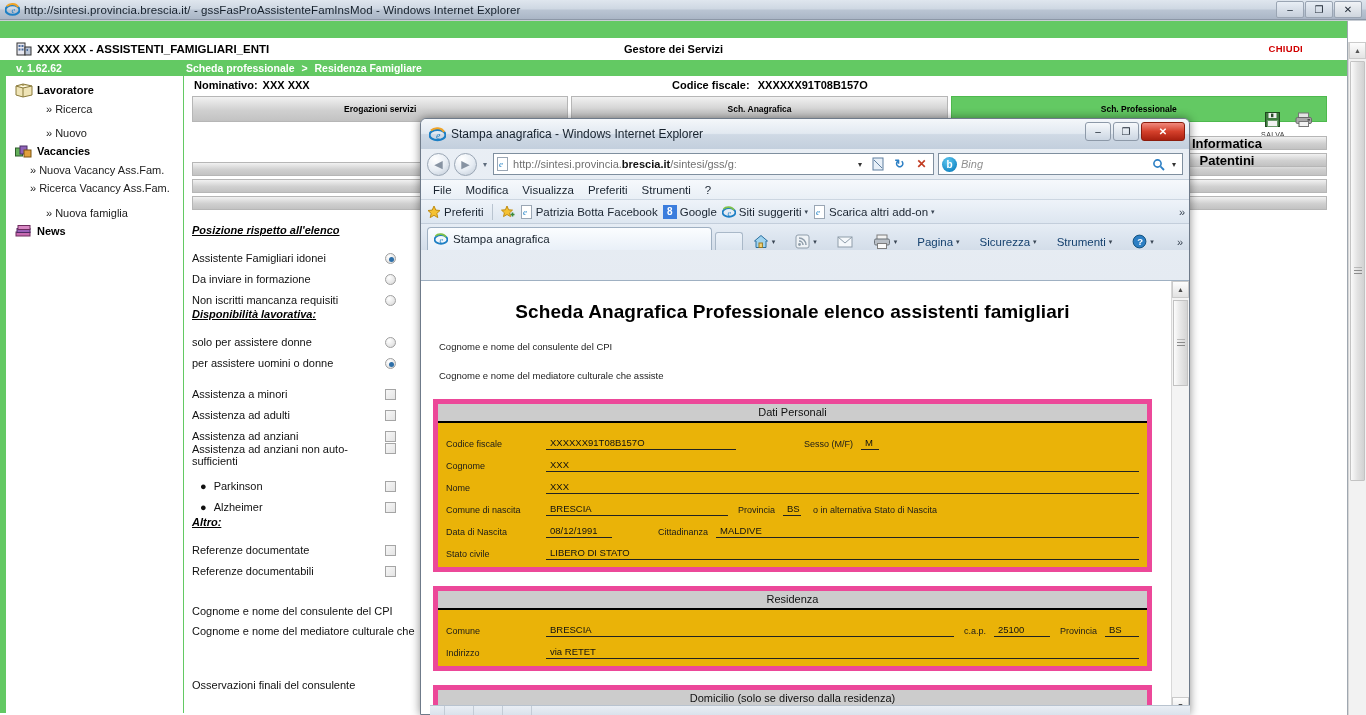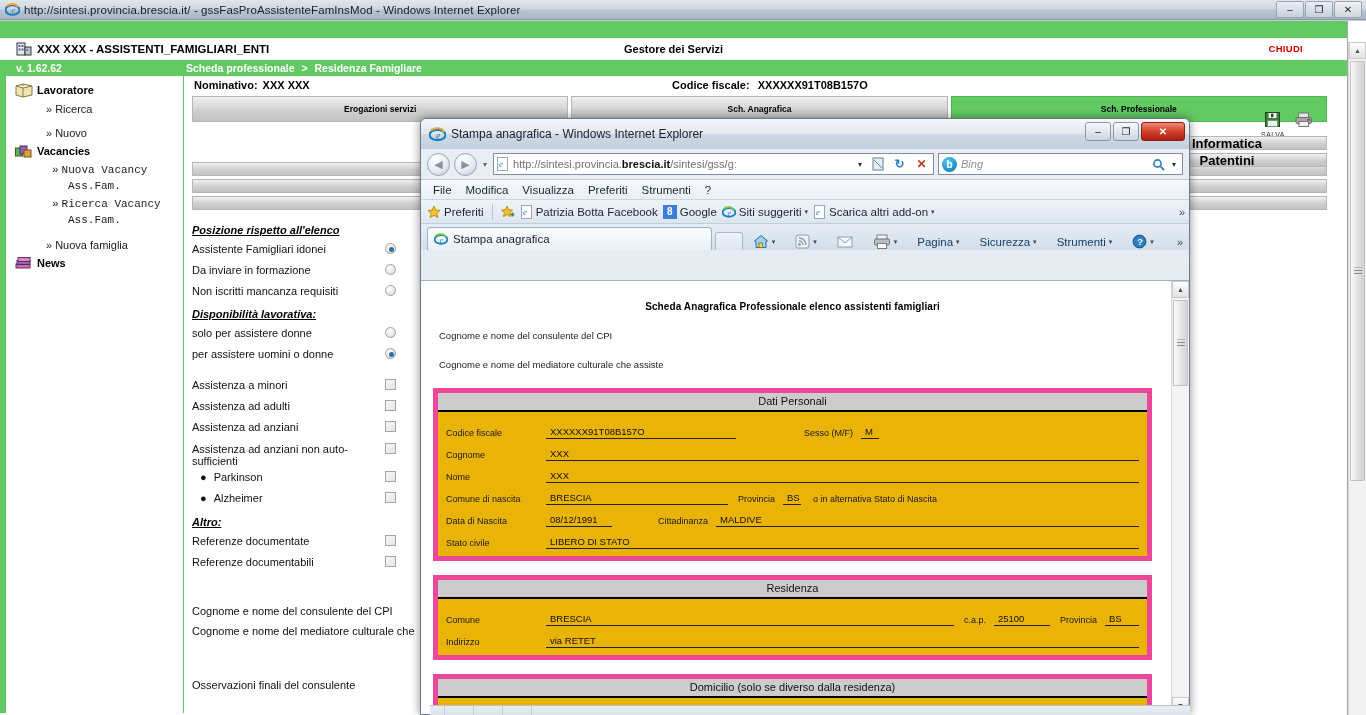--- a/index.html
+++ b/index.html
@@ -139,21 +139,21 @@
   .nav-group {
     display: flex; align-items: flex-start; padding-left: 8px; margin-bottom: 1px;
   }
   .nav-group .nav-icon { width: 20px; height: 18px; flex: 0 0 20px; margin-right: 3px; }
   .nav-group .nav-label { font-size: 11px; font-weight: bold; color: #000; line-height: 17px; }
   .nav-sub {
     font-size: 11px; color: #1b1b1b; padding-left: 40px;
     line-height: 16px; margin-bottom: 2px;
   }
   .nav-sub .chev { margin-right: 3px; }
-  .nav-sub.wrap { padding-left: 62px; text-indent: -16px; font-family: Liberation Mono, monospace; }
+  .nav-sub.wrap { padding-left: 40px; text-indent: -16px; }
 
   
   .content {
     flex: 1 1 auto; position: relative; background: #fff;
     padding-left: 8px;
   }
   .nominativo-row {
     height: 18px; display: flex; align-items: center; position: relative;
     font-size: 11px; font-weight: bold; color: #000;
     padding-left: 2px;
@@ -193,21 +193,21 @@
   .save-block { text-align: center; }
   .save-block .lbl { font-size: 7px; color: #333; letter-spacing: .5px; }
 
   
   .form-area { margin-top: 14px; font-size: 11px; color: #111; }
   .form-head {
     font-weight: bold; font-style: italic; text-decoration: underline;
     margin-bottom: 7px; color: #000;
   }
   .form-row {
-    display: flex; align-items: flex-start; height: 21px; width: 204px;
+    display: flex; align-items: flex-end; height: 21px; width: 204px;
   }
   .form-row .lbl { flex: 1 1 auto; }
   .form-row.tall { height: 29px; align-items: flex-start; padding-top: 1px; }
   .radio {
     width: 11px; height: 11px; border-radius: 50%;
     background: radial-gradient(circle at 35% 30%, #ffffff, #e3e3e3 70%, #bdbdbd);
     border: 1px solid #a0a0a0; flex: 0 0 11px;
     position: relative;
   }
   .radio.on::after {
@@ -382,21 +382,21 @@
     border: 1px solid #c2c2c2;
   }
   .doc-scroll .sthumb .grip {
     position: absolute; top: 50%; left: 50%; transform: translate(-50%,-50%);
     width: 8px; height: 7px;
     background: repeating-linear-gradient(to bottom,#8a8a8a 0 1px,transparent 1px 3px);
   }
 
   
   .doc-title {
-    text-align: center; font-size: 10px; font-weight: bold; color: #000;
+    text-align: center; font-size: 19px; font-weight: bold; color: #000;
     margin: 6px 0 18px 0; letter-spacing: .1px;
   }
   .doc-line { font-size: 9.5px; color: #222; margin-bottom: 18px; padding-left: 6px; }
   .panel {
     border: 5px solid #ec4899; margin-bottom: 14px; background: #eab308;
   }
   .panel-head {
     background: #cccccc; border-bottom: 2px solid #000;
     text-align: center; font-size: 11px; color: #111;
     padding: 2px 0 3px 0;

